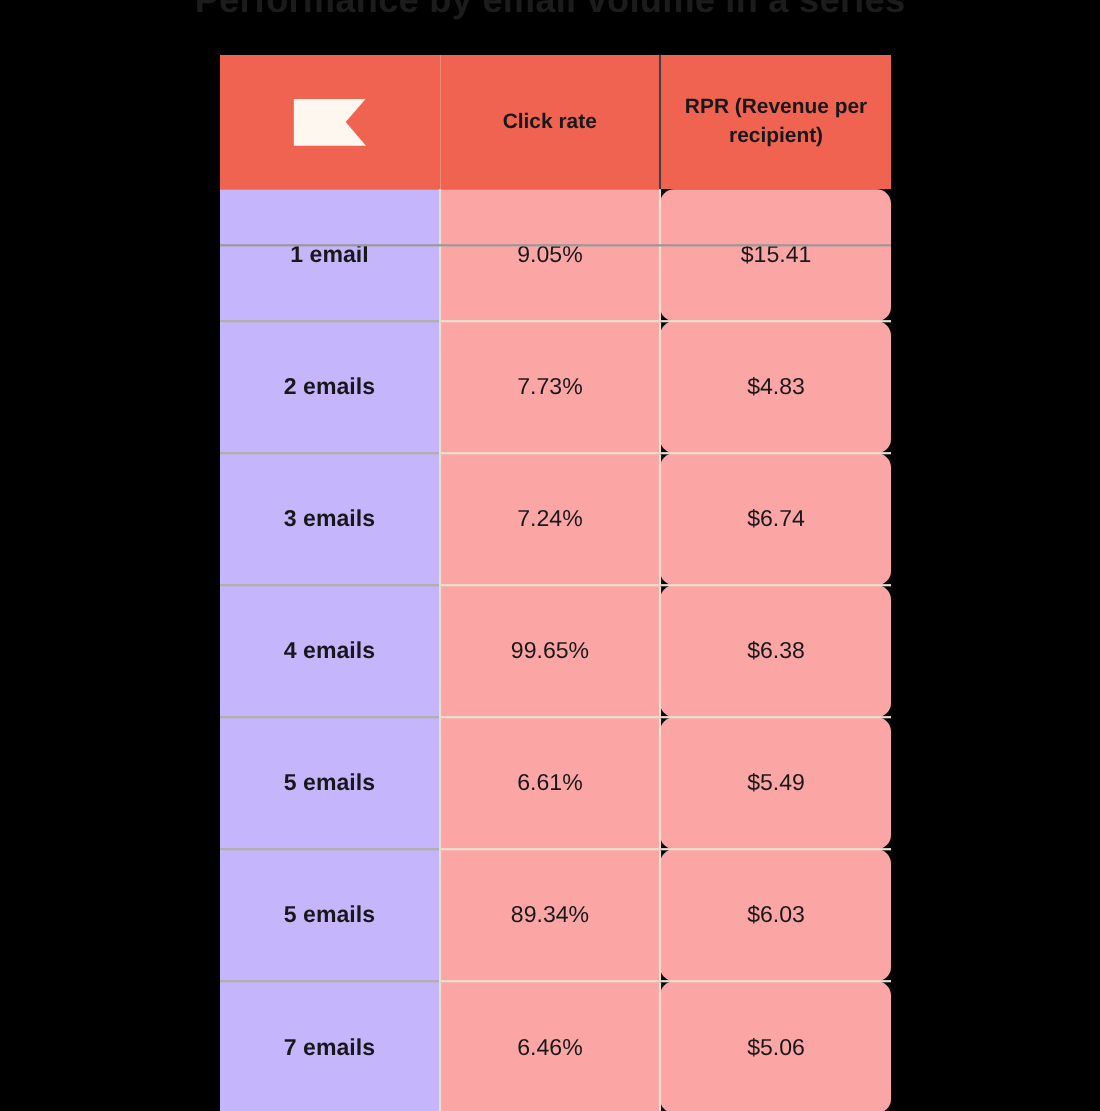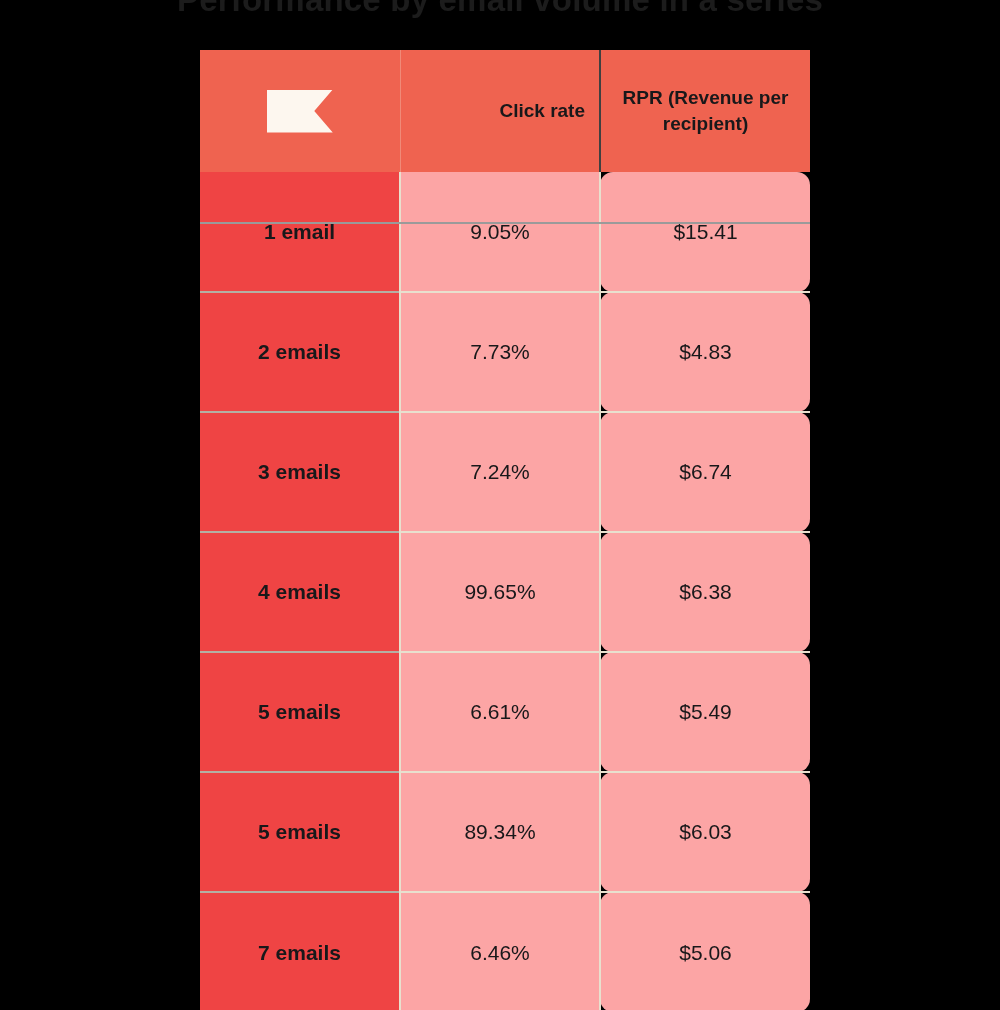--- a/index.html
+++ b/index.html
@@ -67,21 +67,21 @@
     font-size:19px;
     font-weight:700;
     line-height:1.35;
     text-align:center;
     vertical-align:middle;
     padding:0 14px;
     border:0;
     position:relative;
   }
   thead th.th-icon { padding:0; }
-  thead th.th-click { border-left:1px solid #f08a78;text-align:right; }
+  thead th.th-click { border-left:1px solid #f08a78; }
   thead th.th-rpr   { border-left:2px solid #404040; }
   thead th.th-rpr::after {
     content:"";
     position:absolute;
     top:0; right:-10px;
     width:10px; height:100%;
     background:#8f8f8f;
   }
 
   
@@ -115,21 +115,21 @@
     text-align:center;
     vertical-align:middle;
     padding:0 10px;
     color:#18181a;
     background:#fca5a5;
     border-top:2px solid #E8E0CE;
     border-left:2px solid #E8E0CE;
   }
   tbody tr:first-child td { border-top:0; }
   tbody td.cell-label {
-    background:#ef4444;
+    background:#c4b5fd;
     font-weight:700;
     border-left:0;
     border-top:2px solid #b5b0a4;
   }
   tbody tr:first-child td.cell-label { border-top:0; }
   tbody td.cell-click { border-left:2px solid #E8E0CE; }
   tbody td.cell-rpr   { border-left:2px solid #E8E0CE;border-radius:13px; }
 </style>
 </head>
 <body>

